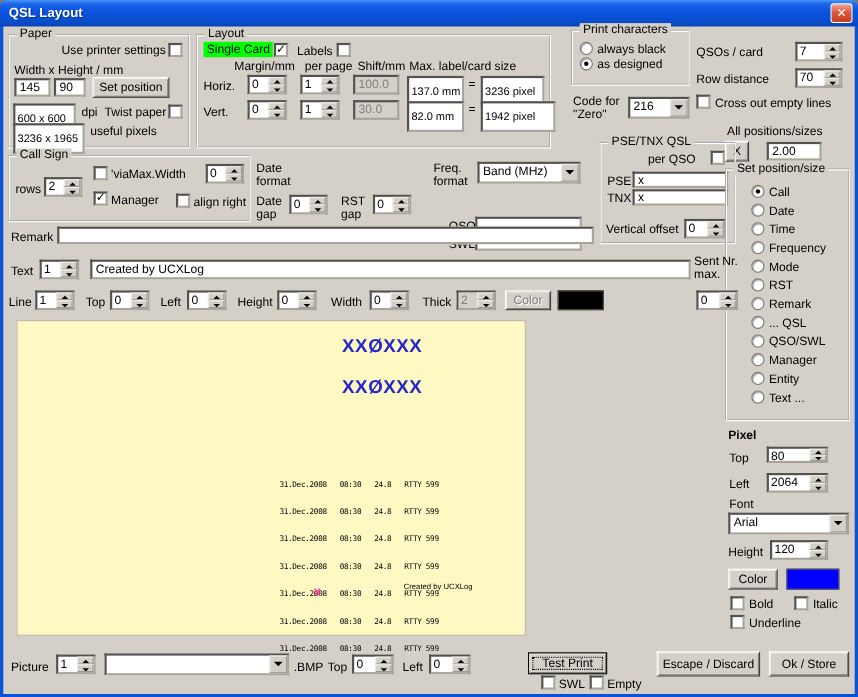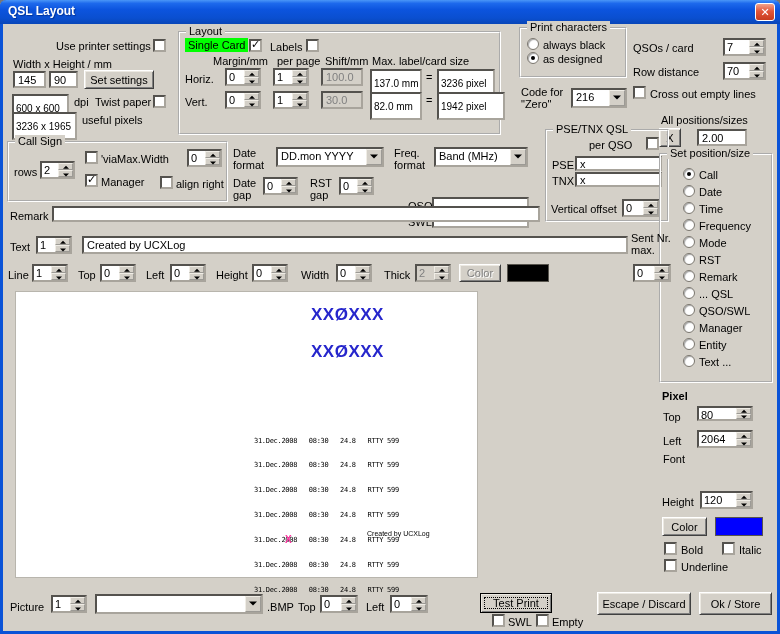--- a/index.html
+++ b/index.html
@@ -46,44 +46,47 @@
   .combo { position:absolute; display:flex; background:#fff; border:2px inset #a8a49c; }
   .combo-val { flex:1; padding:1px 3px 0; overflow:hidden; white-space:nowrap; }
   .combo-btn { width:16px; position:relative; background:#d4d0c8; border:1px outset #f0ede6; }
   .combo-btn::after { content:""; position:absolute; left:50%; top:50%; transform:translate(-50%,-30%); border:4px solid transparent; border-top:4px solid #000; }
   .check { position:absolute; width:13px; height:13px; background:#fff; border:2px inset #a8a49c; }
   .check.checked::after { content:"✓"; position:absolute; left:0px; top:-3px; font-size:11px; font-weight:bold; color:#000; }
   .radio { position:absolute; width:12px; height:12px; border-radius:50%; background:#fff; border:1px solid #7a766e; box-shadow: inset 1px 1px 1px rgba(0,0,0,.35); }
   .radio.selected::after { content:""; position:absolute; left:3px; top:3px; width:4px; height:4px; border-radius:50%; background:#000; }
   .swatch { position:absolute; border:1px solid #58554e; }
   .hl { padding:1px 3px; }
-  .preview { position:absolute; background:#ffffff; border:1px solid #b8b5ad; }
+  .preview { position:absolute; background:#fef9c3; border:1px solid #b8b5ad; }
   .pv-call { position:absolute; font-weight:bold; font-size:17px; letter-spacing:.5px; white-space:nowrap; }
   .pv-rows { position:absolute; font-family:"DejaVu Sans Mono","Liberation Mono",monospace; font-size:7px; letter-spacing:-0.3px; line-height:8.3px; white-space:pre; }
   .pv-rows span { display:block; }
   .pv-x { position:absolute; font-weight:bold; font-size:10px; }
   .pv-credit { position:absolute; font-size:7px; }
   .bold { font-weight:bold; }
 </style>
 </head>
 <body>
 
 <div id="win">
 
   <div class="titlebar">
     <span class="title-text">QSL Layout</span>
     <span class="close-btn"></span>
   </div>
 
+  <div class="group" style="left:7px;top:31px;width:166px;height:104px">
+    <span class="group-title">Paper</span>
+  </div>
   <span class="lbl" style="left:56px;top:40px">Use printer settings</span>
   <span class="check" style="left:153px;top:39px"></span>
   <span class="lbl" style="left:13px;top:58px">Width x Height / mm</span>
   <span class="sunken" style="left:13px;top:71px;width:33px;height:17px">145</span>
   <span class="sunken" style="left:49px;top:71px;width:29px;height:17px">90</span>
-  <span class="btn" style="left:84px;top:70px;width:70px;height:19px">Set settings</span>
+  <span class="btn" style="left:84px;top:70px;width:70px;height:19px">Set position</span>
   <span class="sunken sm" style="left:12px;top:94px;width:57px;height:16px">600 x 600</span>
   <span class="lbl" style="left:74px;top:96px">dpi</span>
   <span class="lbl" style="left:95px;top:96px">Twist paper</span>
   <span class="check" style="left:153px;top:95px"></span>
   <span class="sunken sm" style="left:12px;top:112px;width:65px;height:16px">3236 x 1965</span>
   <span class="lbl" style="left:82px;top:114px">useful pixels</span>
 
   <div class="group" style="left:178px;top:31px;width:323px;height:104px">
     <span class="group-title">Layout</span>
   </div>
@@ -191,24 +194,20 @@
         <span class="spin-btn up"></span>
         <span class="spin-btn dn"></span>
       </span>
     </span>
   <span class="check checked" style="left:85px;top:174px"></span>
   <span class="lbl" style="left:101px;top:176px">Manager</span>
   <span class="check" style="left:160px;top:176px"></span>
   <span class="lbl" style="left:176px;top:178px">align right</span>
 
   <span class="lbl wrap" style="left:233px;top:147px;width:40px">Date format</span>
-  <span class="combo" style="left:276px;top:147px;width:108px;height:20px">
-      <span class="combo-val">DD.mon YYYY</span>
-      <span class="combo-btn"></span>
-    </span>
   <span class="lbl wrap" style="left:394px;top:147px;width:40px">Freq. format</span>
   <span class="combo" style="left:434px;top:147px;width:94px;height:20px">
       <span class="combo-val">Band (MHz)</span>
       <span class="combo-btn"></span>
     </span>
   <span class="lbl wrap" style="left:233px;top:177px;width:30px">Date gap</span>
   <span class="spin" style="left:263px;top:177px;width:35px;height:18px">
       <span class="spin-val">0</span>
       <span class="spin-btns">
         <span class="spin-btn up"></span>
@@ -374,20 +373,24 @@
     </span>
   <span class="lbl" style="left:663px;top:435px">Left</span>
   <span class="spin" style="left:697px;top:430px;width:56px;height:18px">
       <span class="spin-val">2064</span>
       <span class="spin-btns">
         <span class="spin-btn up"></span>
         <span class="spin-btn dn"></span>
       </span>
     </span>
   <span class="lbl" style="left:663px;top:453px">Font</span>
+  <span class="combo" style="left:662px;top:466px;width:110px;height:20px">
+      <span class="combo-val">Arial</span>
+      <span class="combo-btn"></span>
+    </span>
   <span class="lbl" style="left:662px;top:496px">Height</span>
   <span class="spin" style="left:700px;top:491px;width:53px;height:18px">
       <span class="spin-val">120</span>
       <span class="spin-btns">
         <span class="spin-btn up"></span>
         <span class="spin-btn dn"></span>
       </span>
     </span>
   <span class="btn" style="left:662px;top:517px;width:45px;height:19px">Color</span>
   <span class="swatch" style="left: 715px; top: 517px; width: 48px; height: 19px; background-color: rgb(0, 0, 255);"></span>

